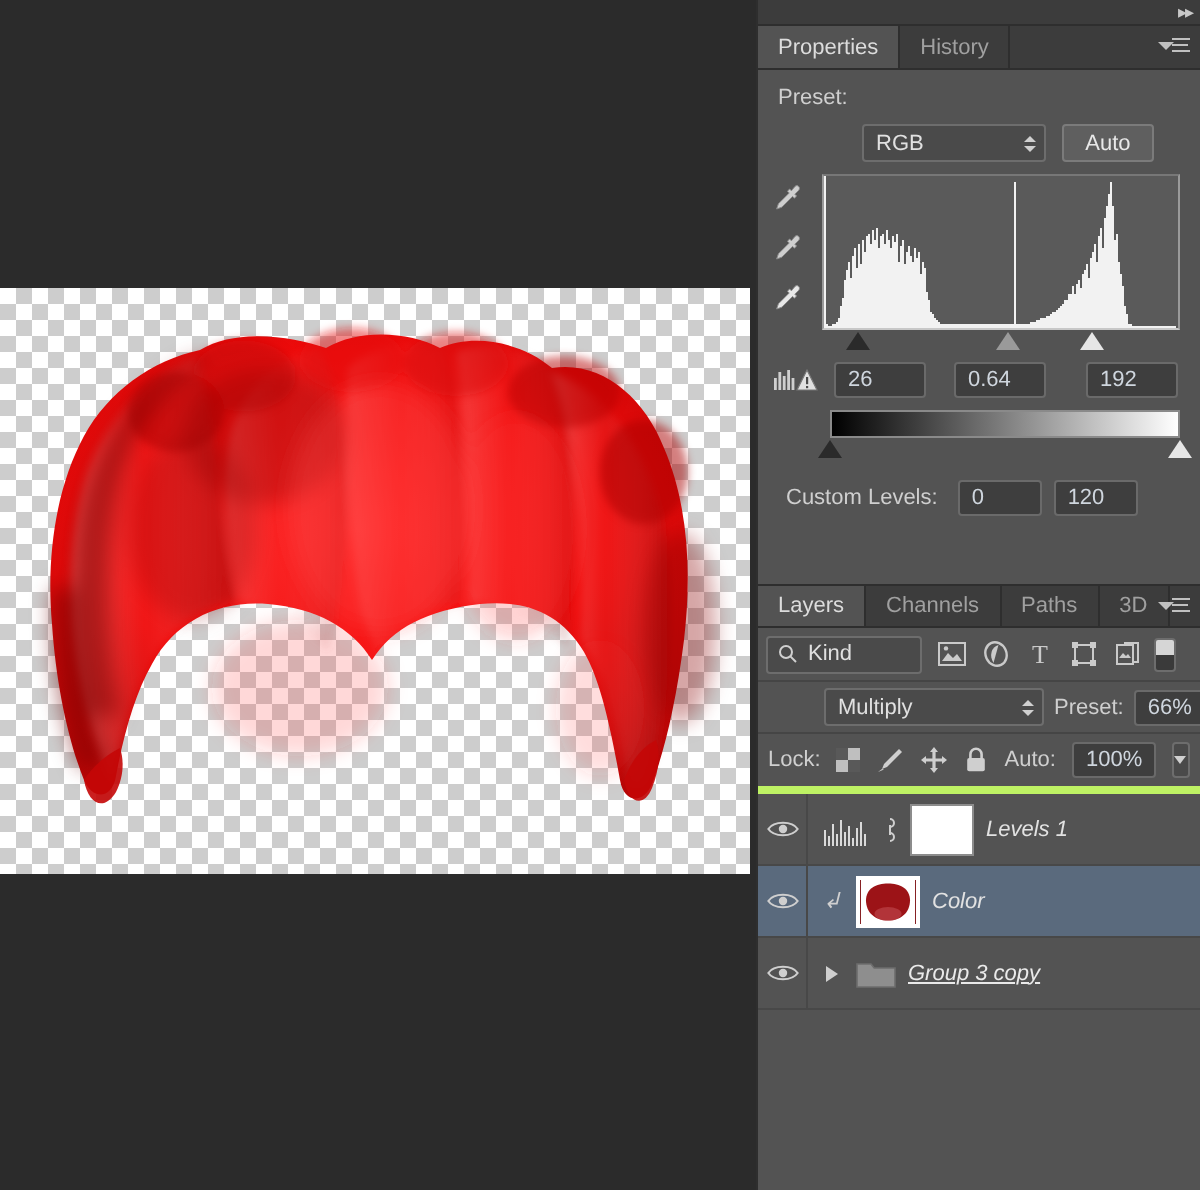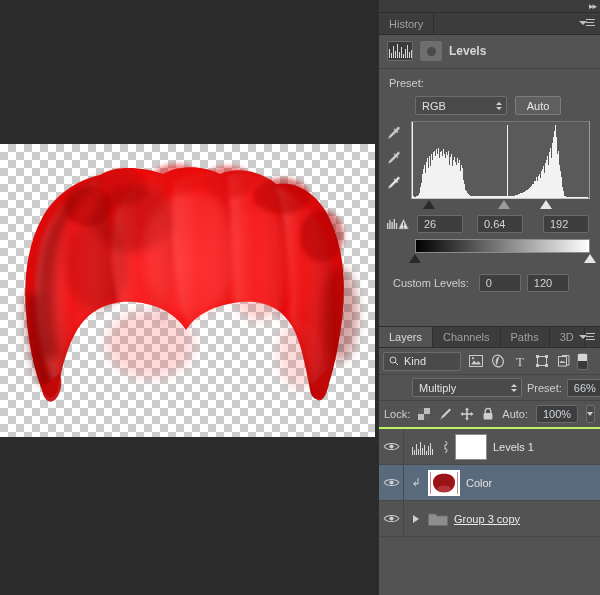--- a/index.html
+++ b/index.html
@@ -214,28 +214,29 @@
     border: 1px solid #6d6d6d; border-radius: 2px;
     display: flex; align-items: center; justify-content: center;
   }
   .spin-btn .dn {
     width: 0; height: 0; border-left: 3px solid transparent;
     border-right: 3px solid transparent; border-top: 4px solid #d0d0d0;
   }
 
   .lock-row {
     display: flex; align-items: center; gap: 8px;
-    padding: 4px 5px; border-bottom: 2px solid #bef264;
+    padding: 4px 5px; border-bottom: 4px solid #bef264;
   }
   .lock-icon { width: 15px; height: 15px; display: flex; align-items: center; justify-content: center; color: #cfcfcf; }
 
   .layer-list { background: #535353; }
   .layer-row {
     display: flex; align-items: center; height: 36px;
     border-bottom: 1px solid #484848;
+    font-style: italic;
   }
   .layer-row.selected { background: #5a6a7d; }
   .eye-cell {
     width: 25px; height: 100%; display: flex; align-items: center; justify-content: center;
     border-right: 1px solid #484848;
   }
   .layer-body { display: flex; align-items: center; flex: 1; padding-left: 6px; gap: 6px; }
   .thumb-levels {
     width: 24px; height: 24px; display: flex; align-items: flex-end; justify-content: center;
     gap: 1px; padding-bottom: 4px;
@@ -351,61 +352,44 @@
     </div>
   </div>
 
   <div class="dock">
 
     <div class="dock-topbar">
       <span class="collapse-chevrons">▸▸</span>
     </div>
 
     <div class="tabbar">
+      <div class="tab active">
+        <span>Properties</span>
+      </div>
       <div class="tab">
         <span>History</span>
       </div>
       <div class="panel-menu">
         <span class="tri"></span>
         <span class="lines">
             <i></i>
             <i></i>
             <i></i>
           </span>
       </div>
     </div>
 
     <div class="props">
 
-      <div class="props-head">
-        <div class="adj-icon">
-          <i style="height:9px"></i>
-            <i style="height:5px"></i>
-            <i style="height:12px"></i>
-            <i style="height:7px"></i>
-          <i style="height:14px"></i>
-            <i style="height:6px"></i>
-            <i style="height:11px"></i>
-            <i style="height:4px"></i>
-          <i style="height:9px"></i>
-            <i style="height:13px"></i>
-            <i style="height:6px"></i>
-            <i style="height:8px"></i>
-        </div>
-        <div class="mask-icon">
-            <span></span>
-          </div>
-        <div class="props-title">Levels</div>
-      </div>
 
       <div class="row" style="padding-top:8px">
         <span class="lbl" style="width:40px">Preset:</span>
       </div>
 
-      <div class="row" style="padding-top:7px; padding-left:36px; gap:8px">
+      <div class="row" style="padding-top:7px; padding-left:52px; gap:8px">
         <div class="select" style="width:92px">
           <span>RGB</span>
           <span class="arrows">
               <span class="up"></span>
               <span class="dn"></span>
             </span>
         </div>
         <div class="btn">
           <span>Auto</span>
         </div>

